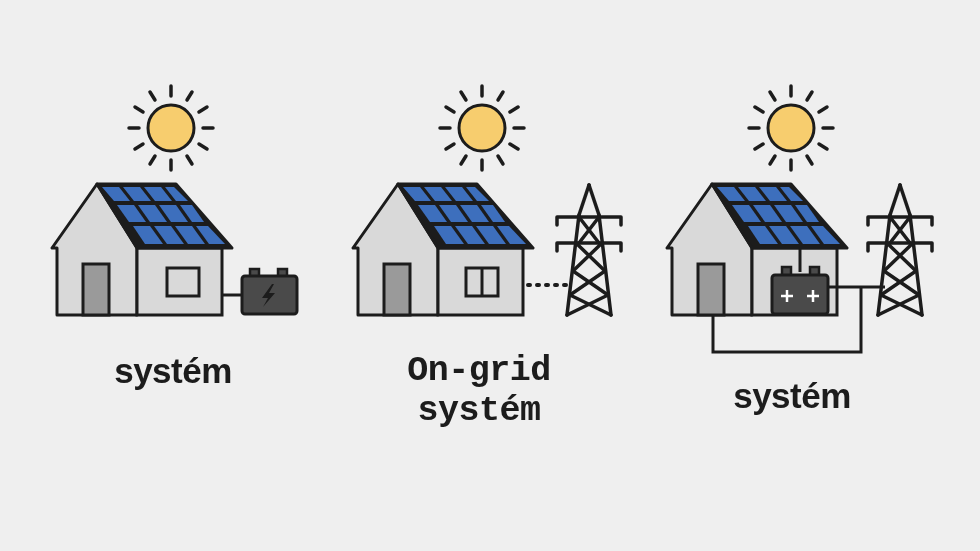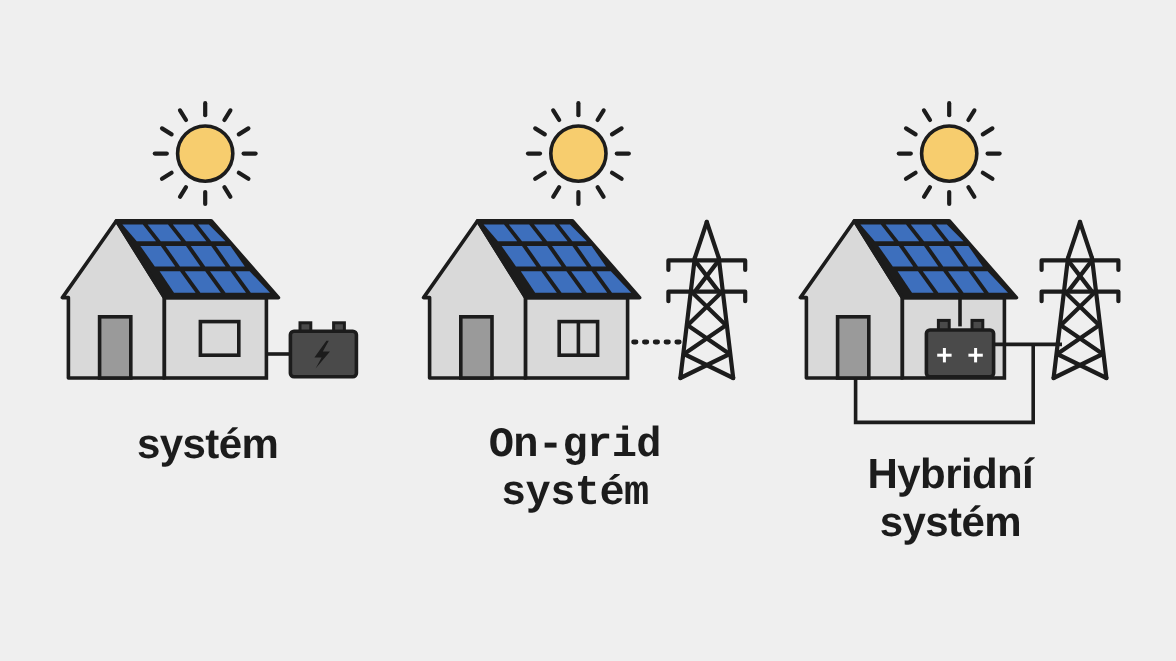--- a/index.html
+++ b/index.html
@@ -140,15 +140,14 @@
 </svg>
 
 <div class="label" style="left:58px; top:351px; width:230px;">
   <span>systém</span>
 </div>
 <div class="label" style="left:364px; top:351px; width:230px;font-family:Liberation Mono, monospace;">
   <span>On-grid</span>
   <span>systém</span>
 </div>
 <div class="label" style="left:677px; top:376px; width:230px;">
-  <span>Hybridní</span>
   <span>systém</span>
 </div>
 
 </body></html>

